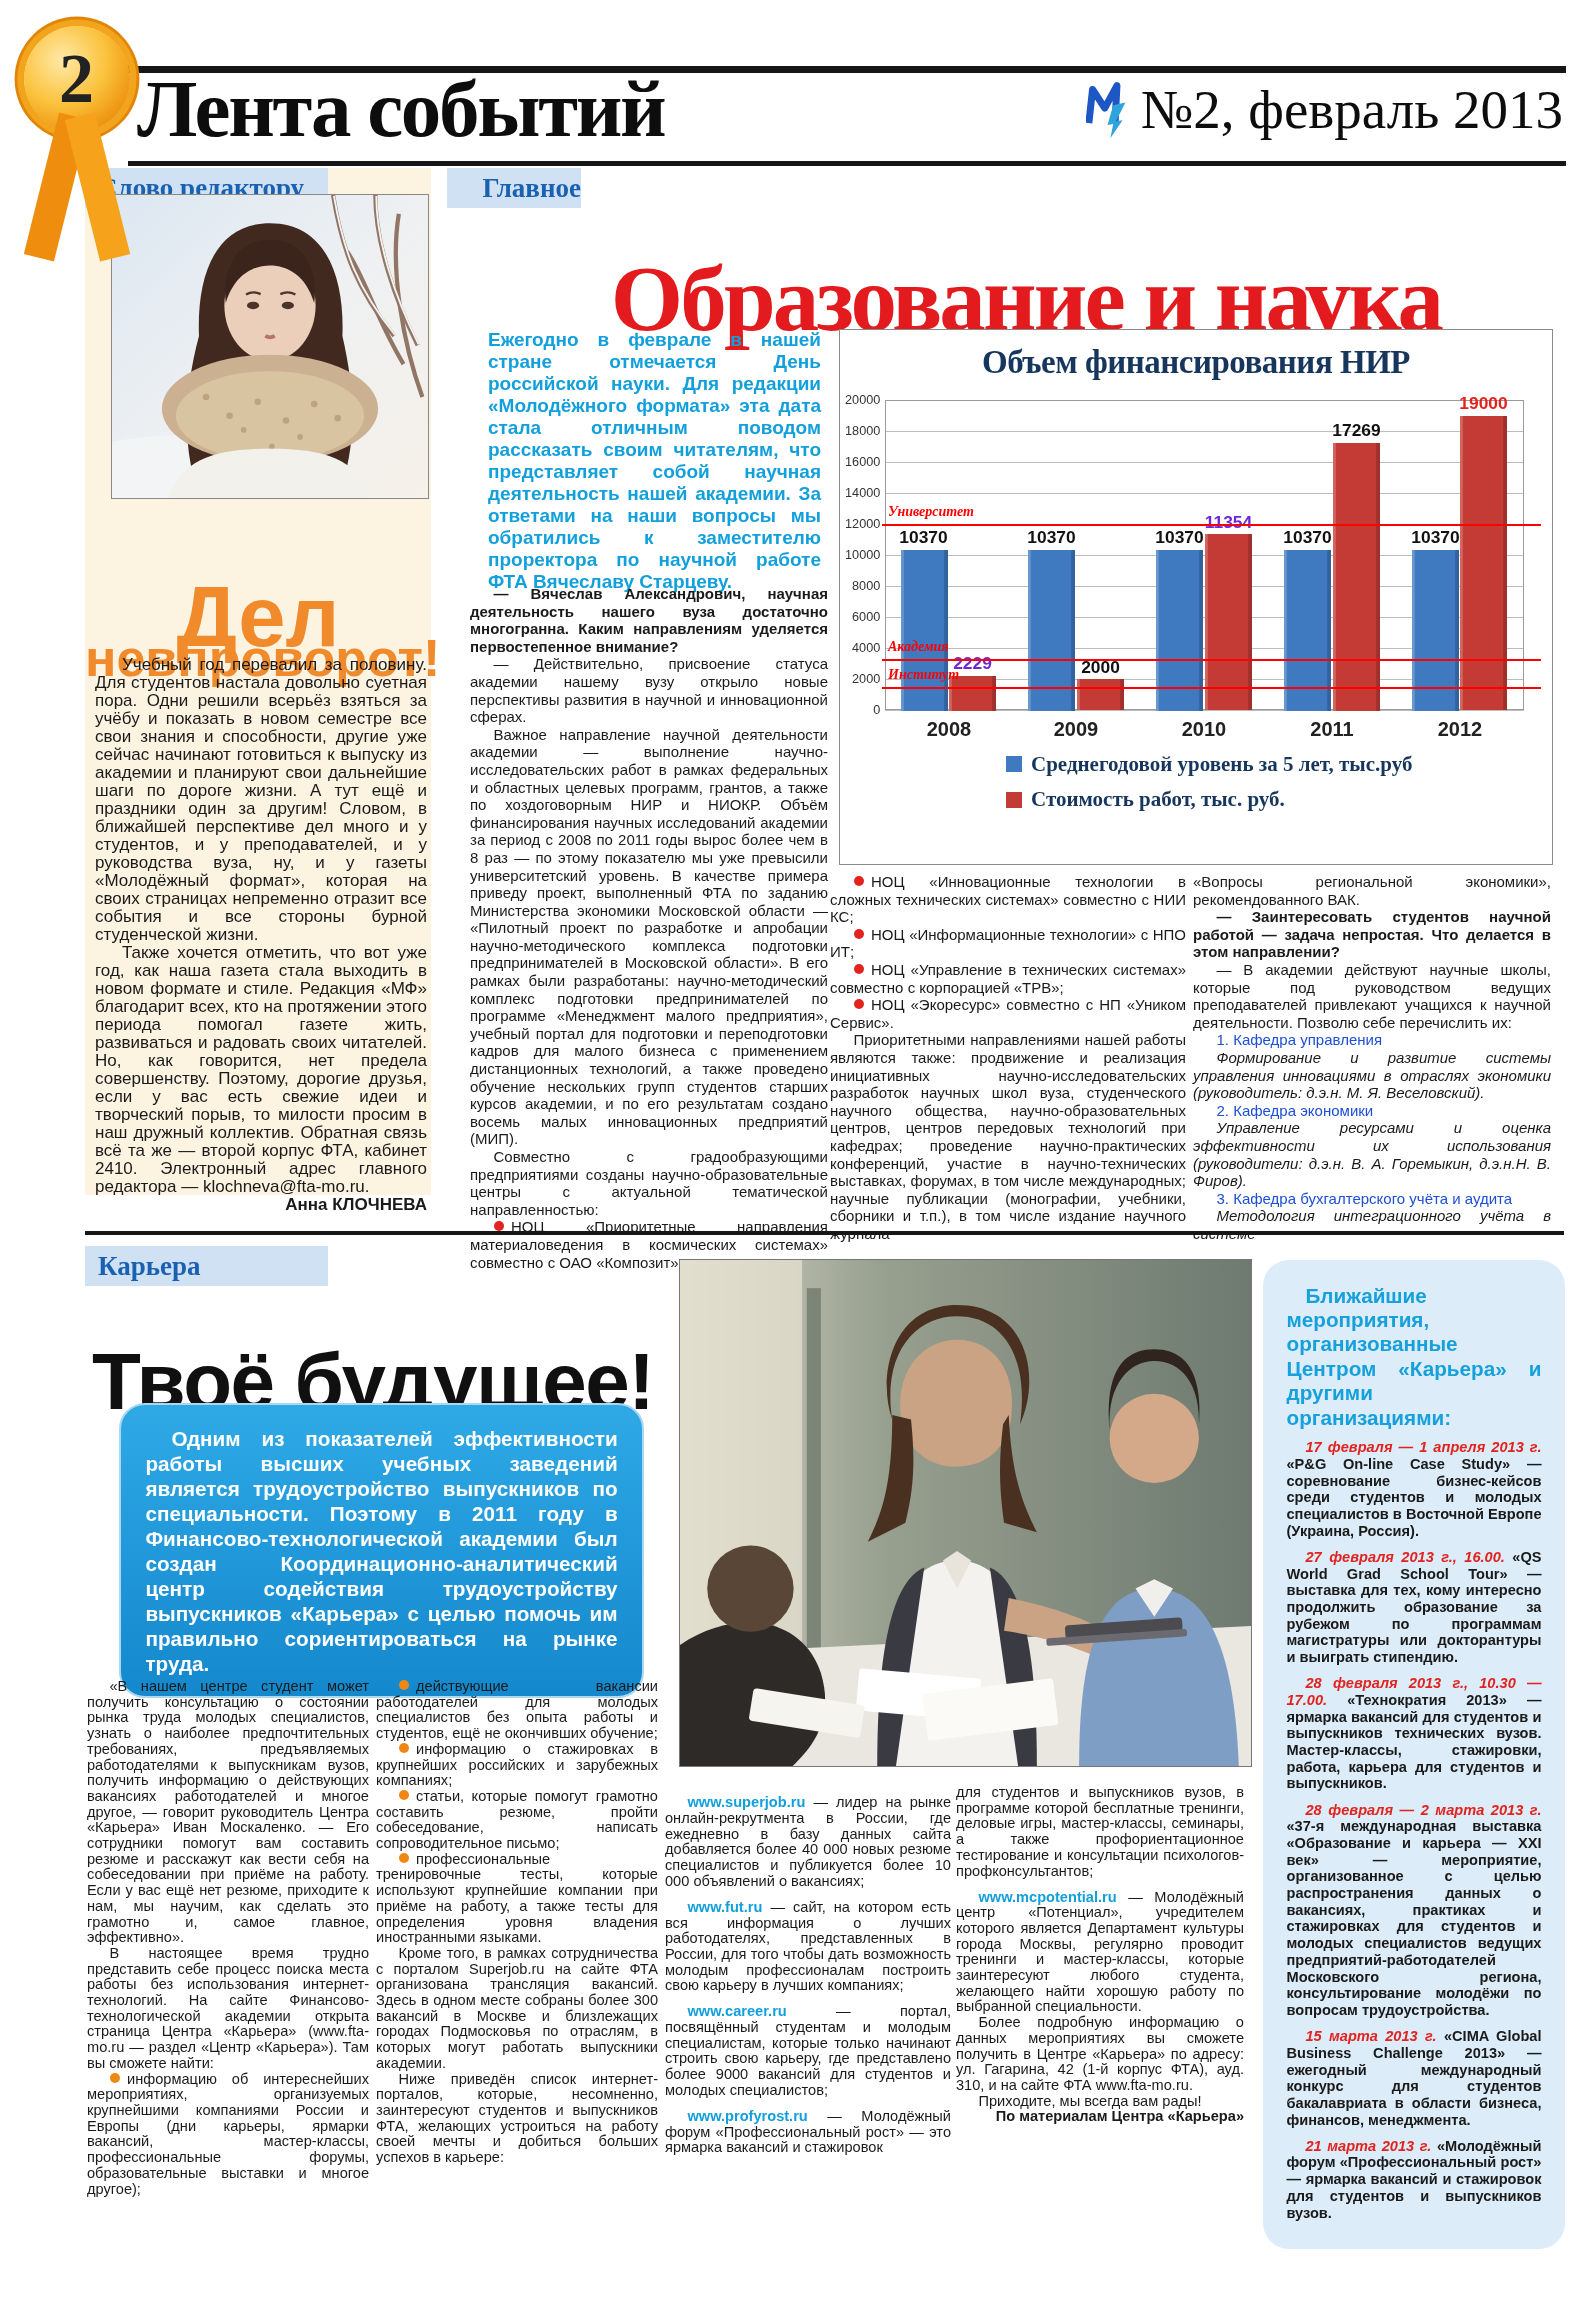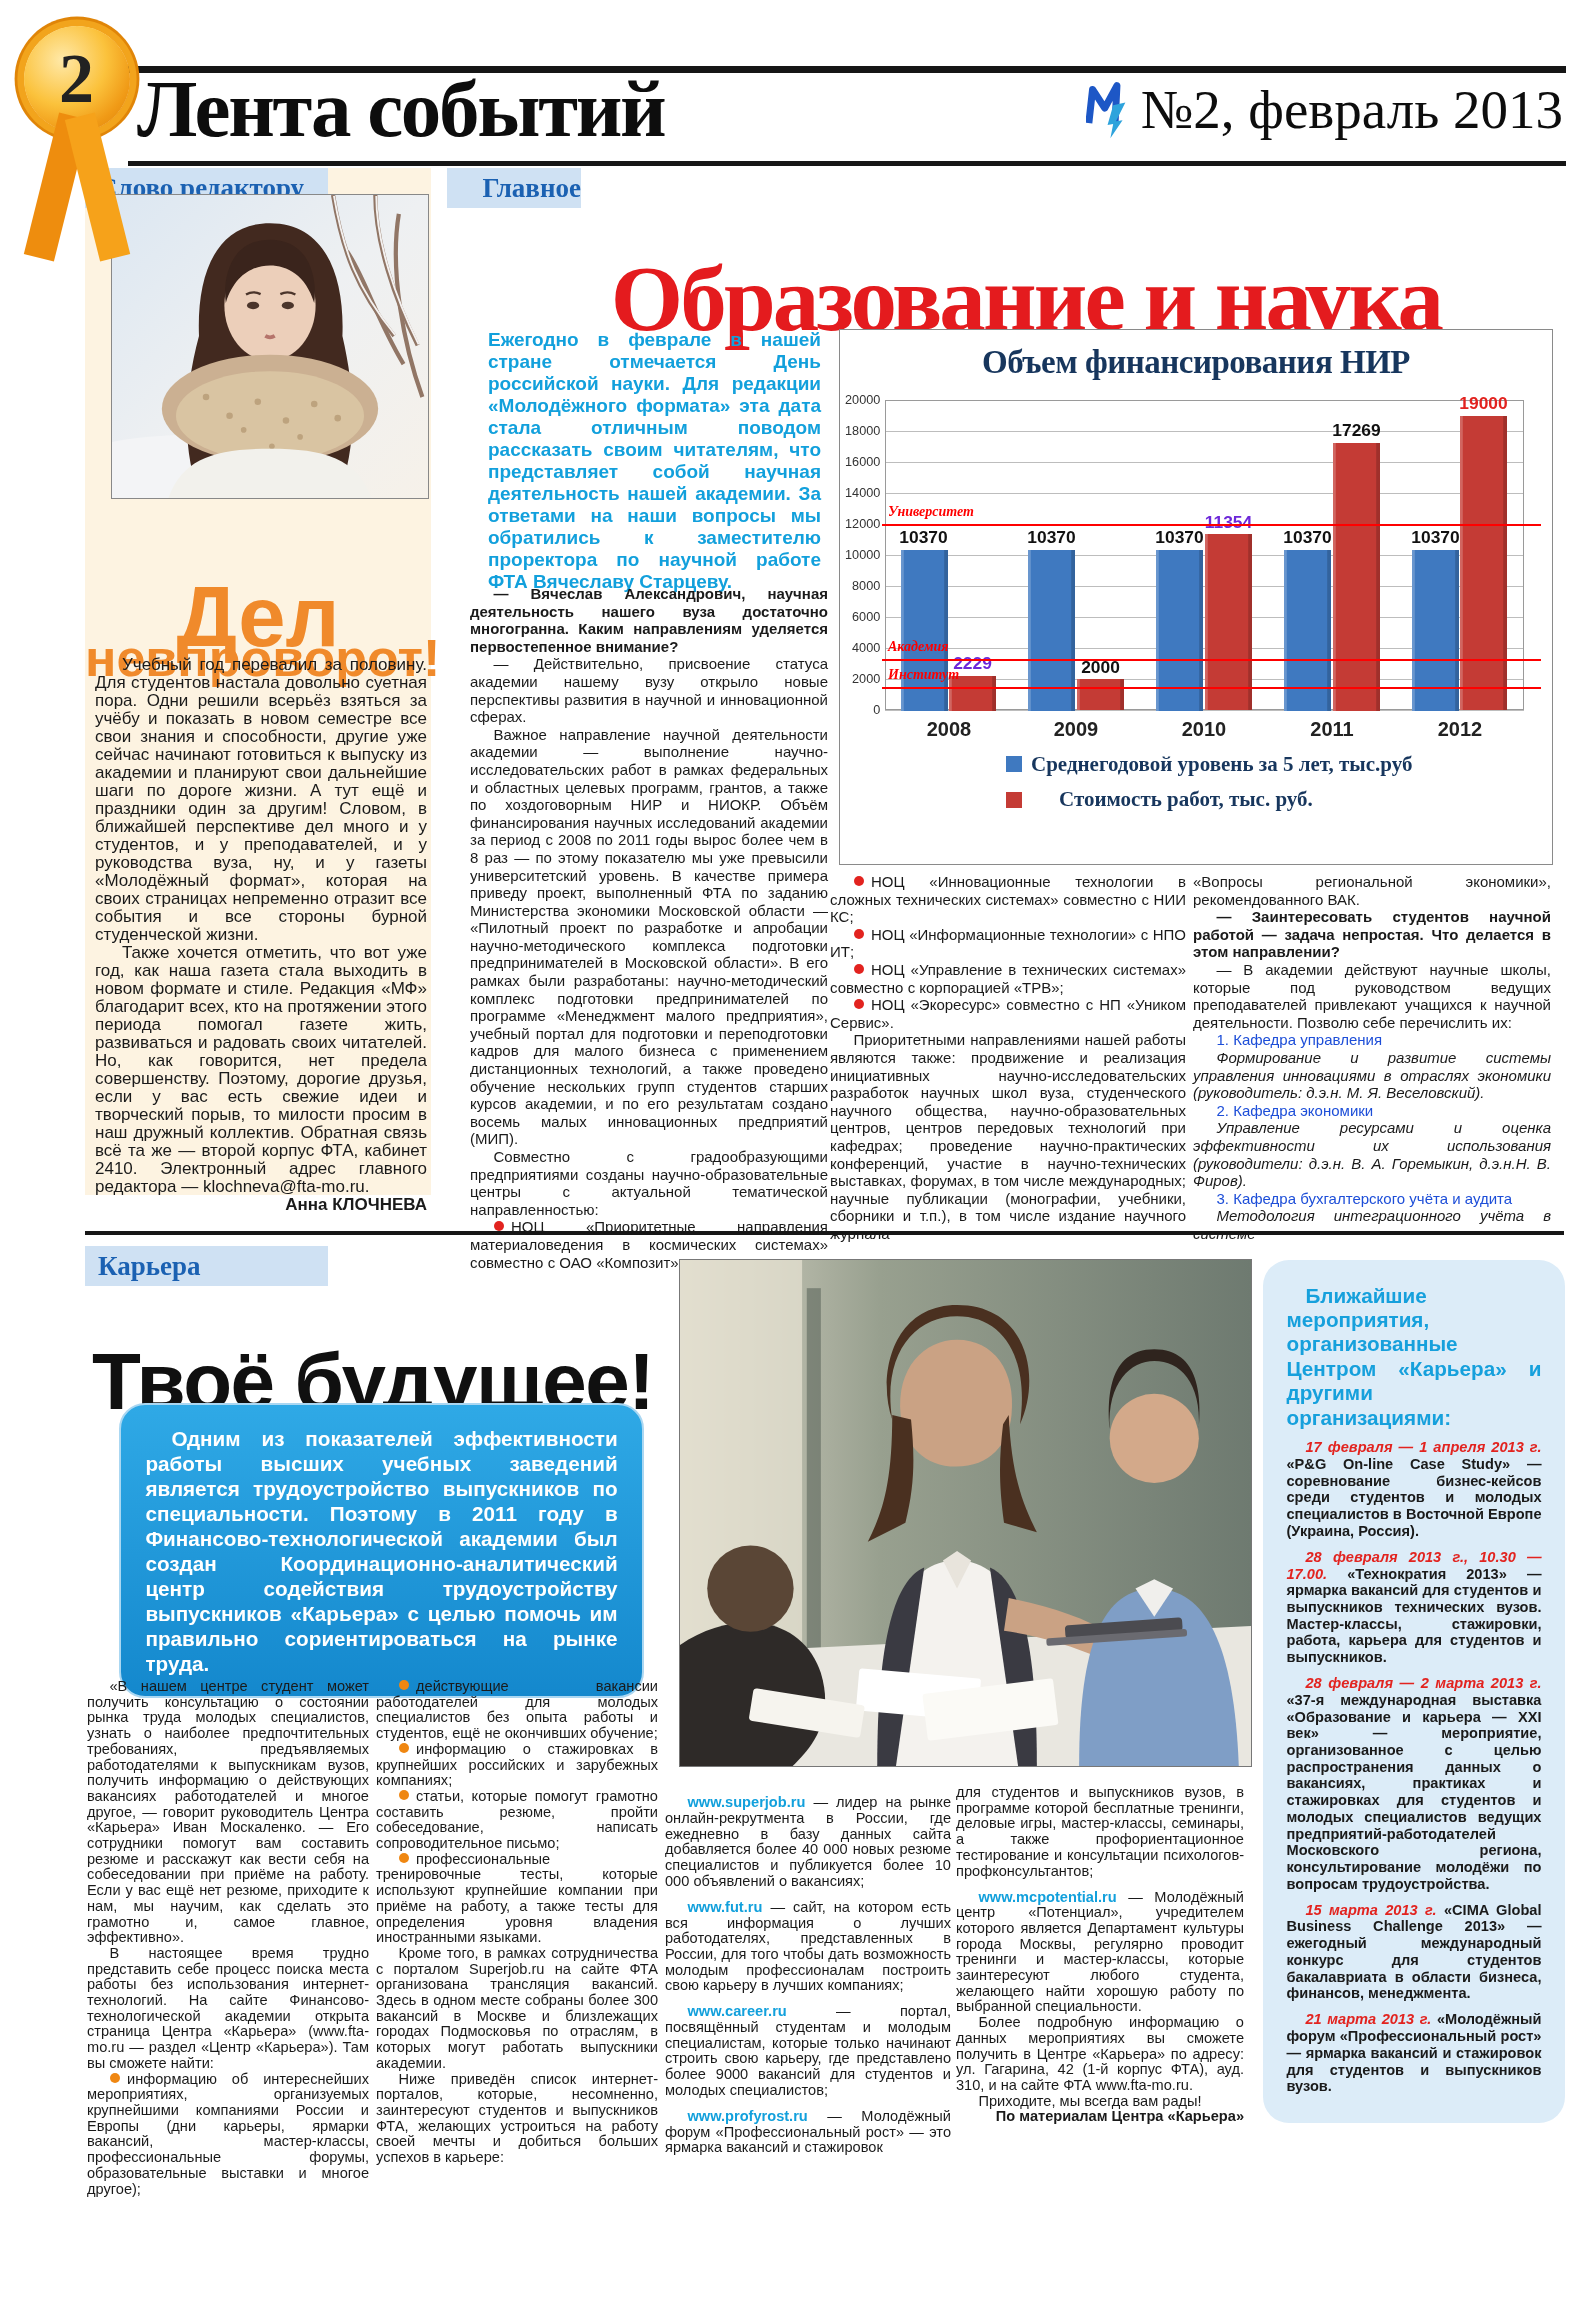--- a/index.html
+++ b/index.html
@@ -226,21 +226,21 @@
       <div class="cxlab" style="left: 556px; top: 388px; width: 128px;">2012</div>
       <div class="crline" style="left: 42px; top: 194px; width: 659px;"></div>
       <div class="crlab" style="left: 48px; top: 174px;">Университет</div>
       <div class="crline" style="left: 42px; top: 329px; width: 659px;"></div>
       <div class="crlab" style="left: 48px; top: 309px;">Академия</div>
       <div class="crline" style="left: 42px; top: 357px; width: 659px;"></div>
       <div class="crlab" style="left: 48px; top: 337px;">Институт</div>
       <div class="clsq" style="left: 166px; top: 426px; background: rgb(63, 121, 192);"></div>
       <div class="cltx" style="left: 191px; top: 422px;">Среднегодовой уровень за 5 лет, тыс.руб</div>
       <div class="clsq" style="left: 166px; top: 462px; background: rgb(196, 59, 53);"></div>
-      <div class="cltx" style="left: 191px; top: 457px; margin-left: 28px;">Стоимость работ, тыс. руб.</div>
+      <div class="cltx" style="left: 191px; top: 457px;">Стоимость работ, тыс. руб.</div>
     </div>
 
   <div class="icol icolM">
     <p><span class="dot"></span><span>НОЦ «Инновационные технологии в сложных технических системах» совместно с НИИ КС;</span></p>
     <p><span class="dot"></span><span>НОЦ «Информационные технологии» с НПО ИТ;</span></p>
     <p><span class="dot"></span><span>НОЦ «Управление в технических системах» совместно с корпорацией «ТРВ»;</span></p>
     <p><span class="dot"></span><span>НОЦ «Экоресурс» совместно с НП «Уником Сервис».</span></p>
     <p>Приоритетными направлениями  нашей работы являются также: продвижение и реализация инициативных научно-исследовательских разработок научных школ вуза, студенческого научного общества, научно-образовательных центров, центров передовых технологий при кафедрах; проведение научно-практических конференций, участие в научно-технических выставках, форумах, в том числе международных; научные публикации (монографии, учебники, сборники и т.п.), в том числе издание научного журнала</p>
   </div>
 
@@ -298,20 +298,21 @@
       </g>
     <g transform="rotate(-7 640 950)">
         <rect x="520" y="910" width="280" height="100" rx="6" fill="#fbfaf6"></rect>
       </g>
     <rect x="150" y="930" width="240" height="70" rx="8" fill="#f6f4ee" transform="rotate(9 270 965)"></rect>
   </svg>
 
   <div class="events-box">
     <p class="events-header">Ближайшие мероприятия, организованные Центром «Карьера» и другими организациями:</p>
     <p class="event"><span class="edate">17 февраля — 1 апреля 2013 г.</span> <span class="ettl">«P&amp;G On-line Case Study»</span><span> — соревнование бизнес-кейсов среди студентов и молодых специалистов в Восточной Европе (Украина, Россия).</span></p>
+    <p class="event"><span class="edate">27 февраля 2013 г., 16.00.</span> <span class="ettl">«QS World Grad School Tour»</span><span> — выставка для тех, кому интересно продолжить образование за рубежом по программам магистратуры или докторантуры и выиграть стипендию.</span></p>
     <p class="event"><span class="edate">28 февраля 2013 г., 10.30 — 17.00.</span> <span class="ettl">«Технократия 2013»</span><span> — ярмарка вакансий для студентов и выпускников технических вузов. Мастер-классы, стажировки, работа, карьера для студентов и выпускников.</span></p>
     <p class="event"><span class="edate">28 февраля — 2 марта 2013 г.</span> <span class="ettl">«37-я международная выставка «Образование и карьера — XXI век»</span><span> — мероприятие, организованное с целью распространения данных о вакансиях, практиках и стажировках для студентов и молодых специалистов ведущих предприятий-работодателей Московского региона, консультирование молодёжи по вопросам трудоустройства.</span></p>
     <p class="event"><span class="edate">15 марта 2013 г.</span> <span class="ettl">«CIMA Global Business Challenge 2013»</span><span> — ежегодный международный конкурс для студентов бакалавриата в области бизнеса, финансов, менеджмента.</span></p>
     <p class="event"><span class="edate">21 марта 2013 г.</span> <span class="ettl">«Молодёжный форум «Профессиональный рост»</span><span> — ярмарка вакансий и стажировок для студентов и выпускников вузов.</span></p>
   </div>
 
   <div class="ccol ccol1">
     <p>«В нашем центре студент может получить консультацию о состоянии рынка труда молодых специалистов, узнать о наиболее предпочтительных требованиях, предъявляемых работодателями к выпускникам вузов, получить информацию о действующих вакансиях работодателей и многое другое, — говорит руководитель Центра «Карьера» Иван Москаленко. — Его сотрудники помогут вам составить резюме и расскажут как вести себя на собеседовании при приёме на работу. Если у вас ещё нет резюме, приходите к нам, мы научим, как сделать это грамотно и, самое главное, эффективно».</p>
     <p>В настоящее время трудно представить себе процесс поиска места работы без использования интернет-технологий. На сайте Финансово-технологической академии открыта страница Центра «Карьера» (www.fta-mo.ru — раздел «Центр «Карьера»). Там вы сможете найти:</p>
     <p><span class="dot orange"></span><span>информацию об интереснейших мероприятиях, организуемых крупнейшими компаниями России и Европы (дни карьеры, ярмарки вакансий, мастер-классы, профессиональные форумы, образовательные выставки и многое другое);</span></p>

